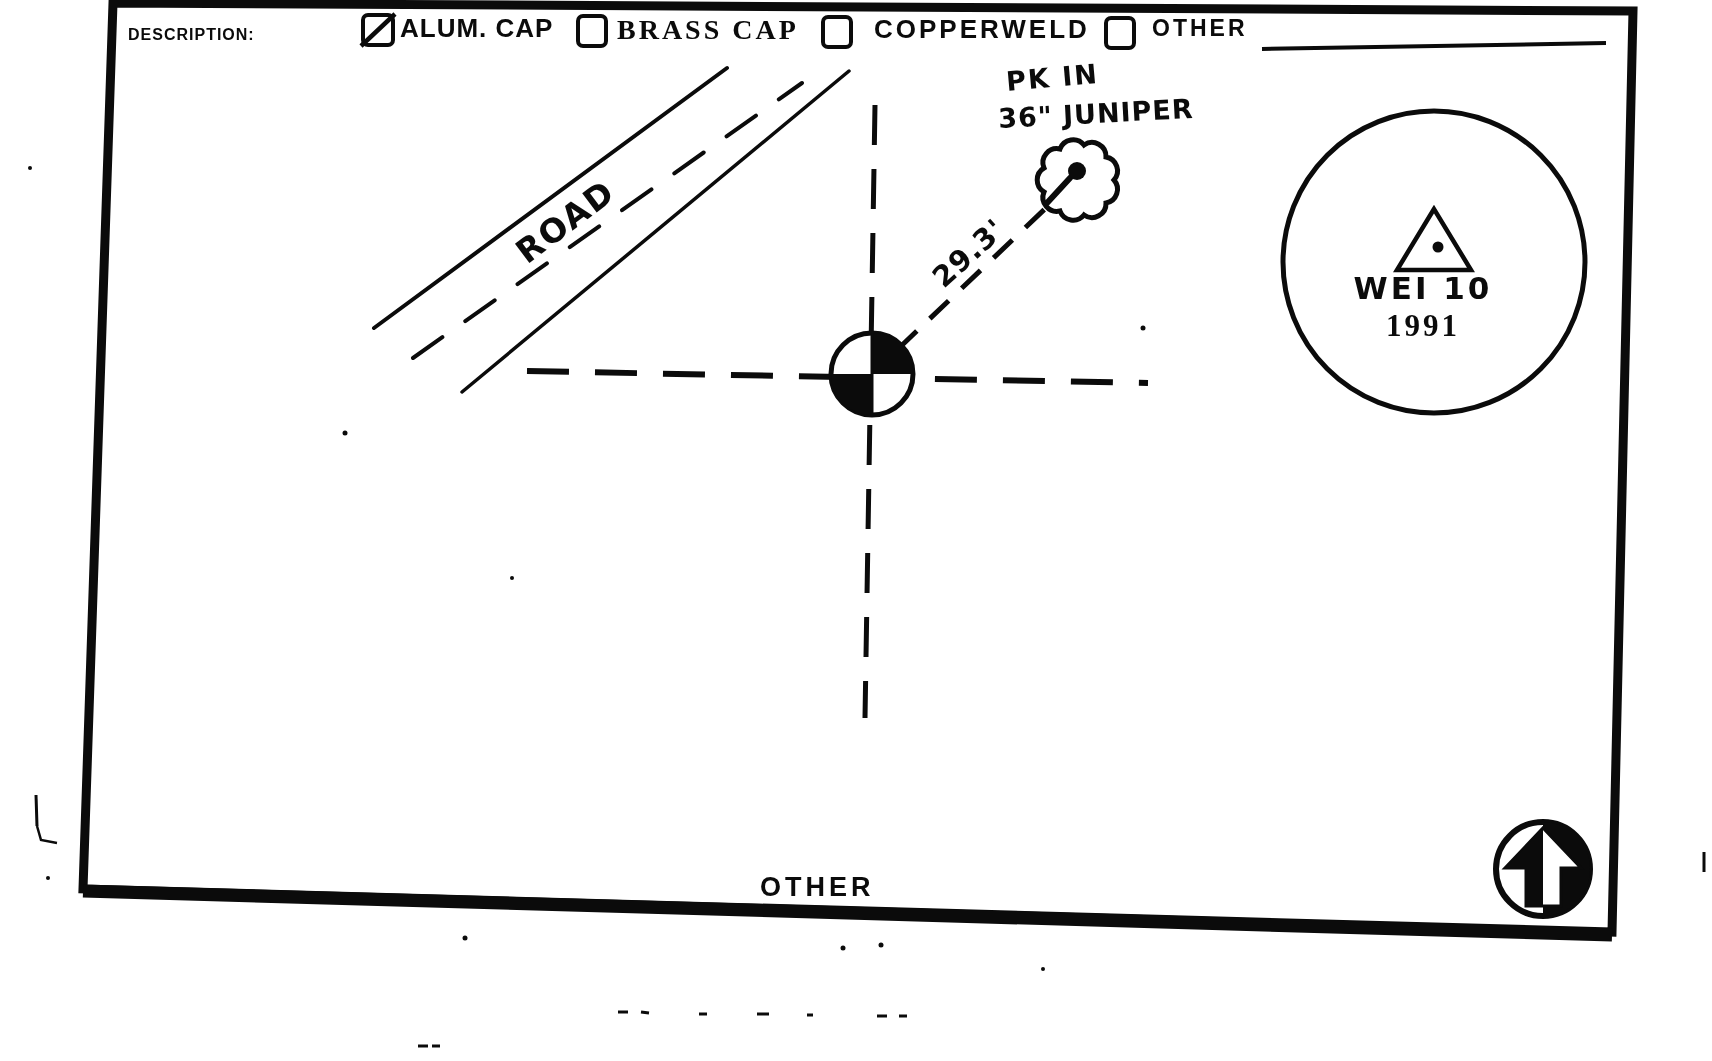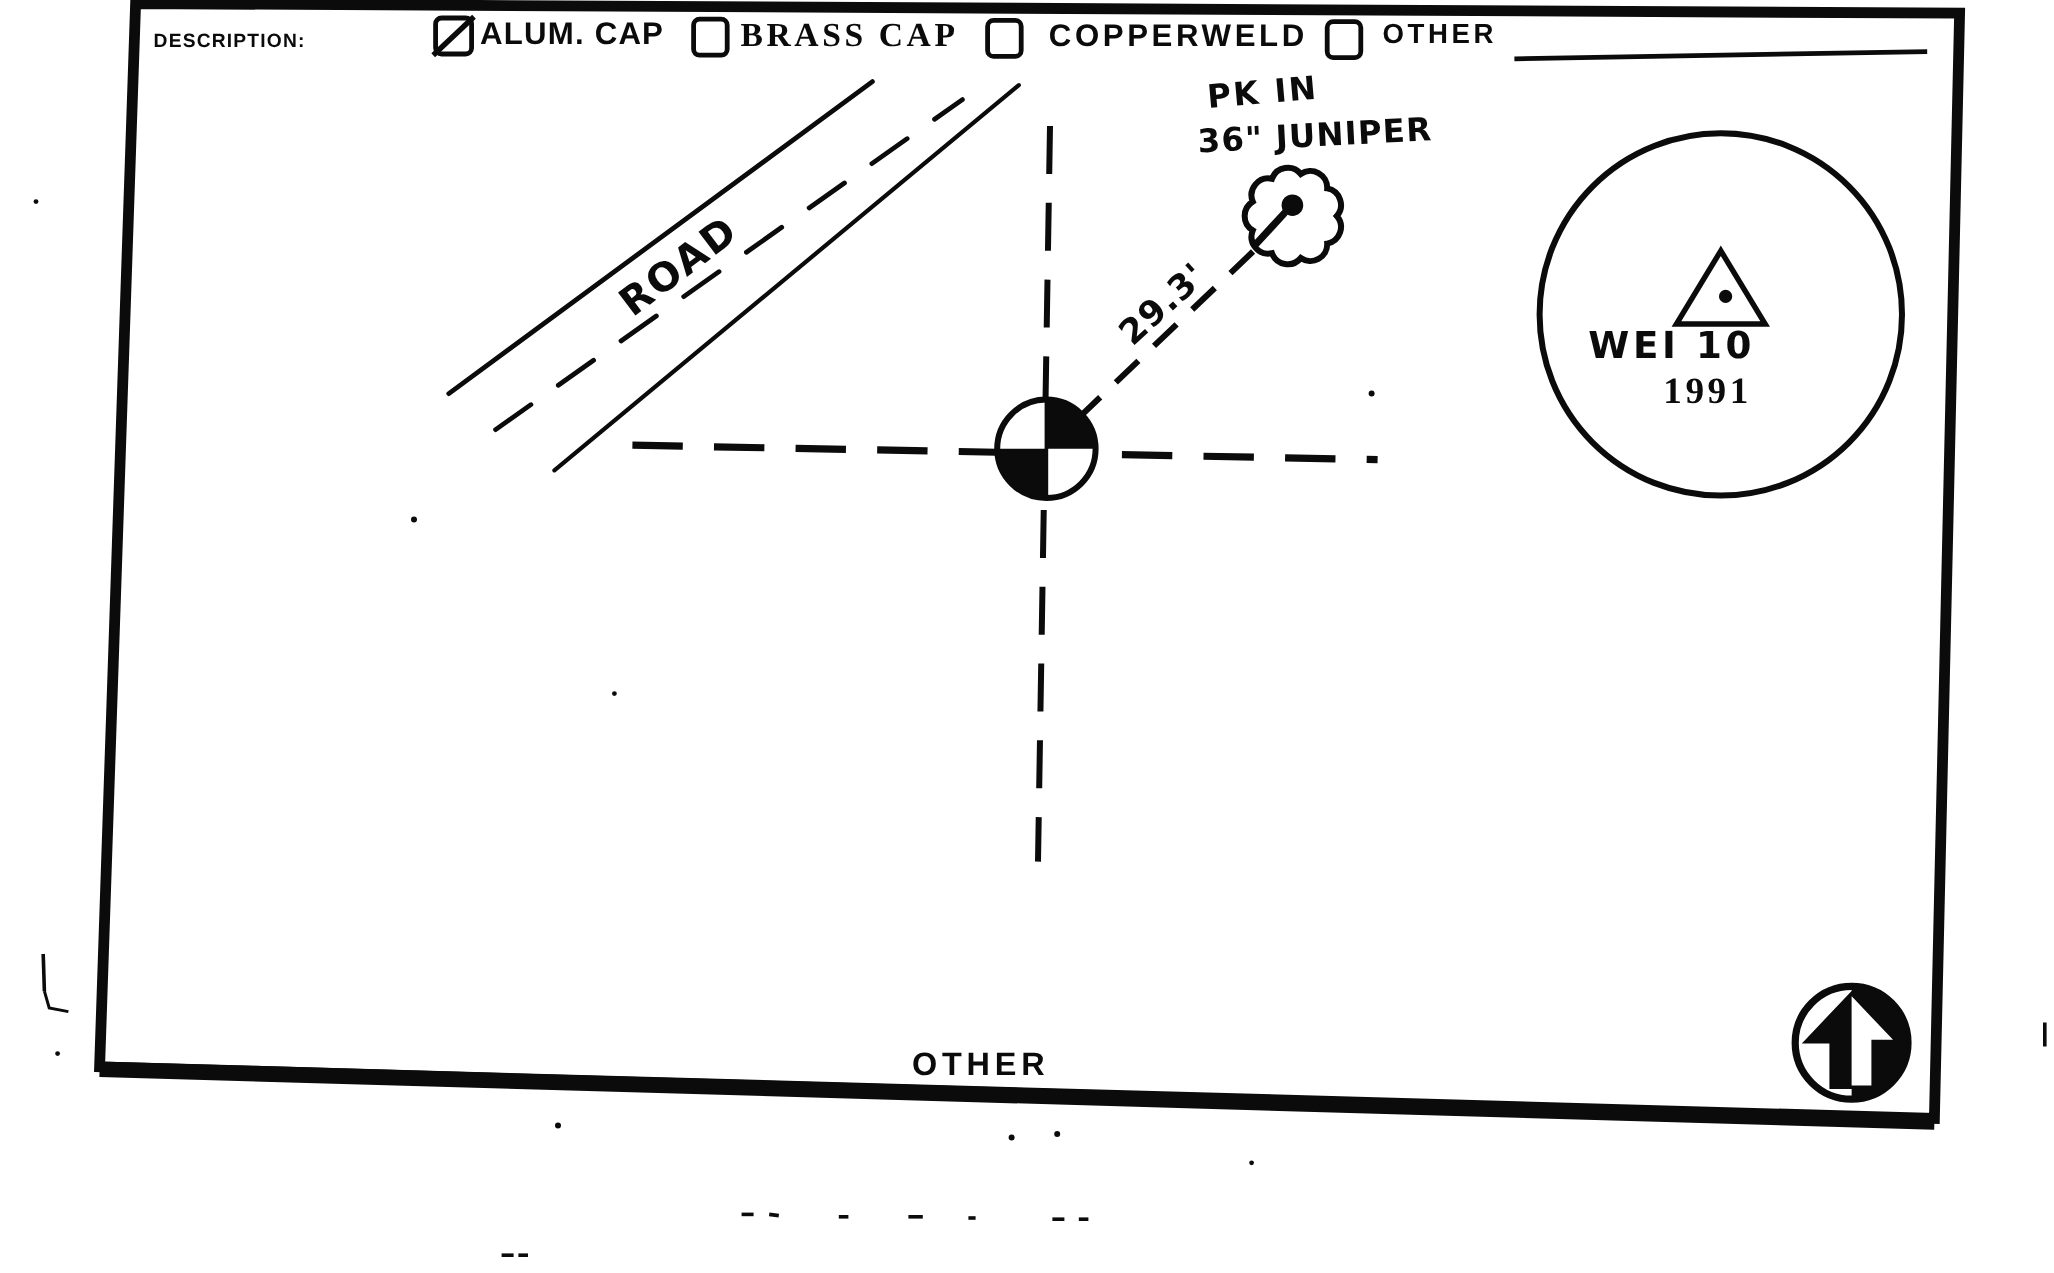--- a/index.html
+++ b/index.html
@@ -13,21 +13,21 @@
   .hand{font-family:"DejaVu Sans",sans-serif;font-weight:600;}
   .desc{left:128px;top:10px;font-size:16px;letter-spacing:1px;margin-top:16px;}
   .opt0{left:400px;top:13px;font-size:26px;letter-spacing:1px;text-align:center;}
   .opt1{left:617px;top:14px;font-size:28px;letter-spacing:3px;font-family:Liberation Serif, serif;}
   .opt2{left:874px;top:14px;font-size:26px;letter-spacing:3px;}
   .opt3{left:1152px;top:15px;font-size:23px;letter-spacing:3px;}
   .road{left:506px;top:194px;width:140px;font-size:33px;letter-spacing:2px;transform:rotate(-37deg);}
   .pkin{left:1006px;top:62px;font-size:27px;letter-spacing:2px;transform:rotate(-5deg);}
   .juniper{left:998px;top:98px;font-size:27px;letter-spacing:1px;transform:rotate(-3deg);}
   .dist{left:926px;top:236px;font-size:29px;letter-spacing:1px;transform:rotate(-42deg);}
-  .seal1{left:1308px;top:270px;width:170px;text-align:center;font-size:31px;letter-spacing:3px;}
+  .seal1{left:1338px;top:270px;width:170px;text-align:center;font-size:31px;letter-spacing:3px;}
   .seal2{left:1338px;top:308px;width:170px;text-align:center;font-size:31px;letter-spacing:3px;font-family:Liberation Serif, serif;}
   .stamp{left:190px;top:764px;font-size:46px;letter-spacing:2px;font-family:"DejaVu Serif",serif;font-weight:bold;}
   .sketch{left:760px;top:872px;font-size:27px;letter-spacing:4px;}
 </style>
 </head>
 <body>
 
 <div id="page">
 
   <svg id="art" viewBox="0 0 1712 1061">

